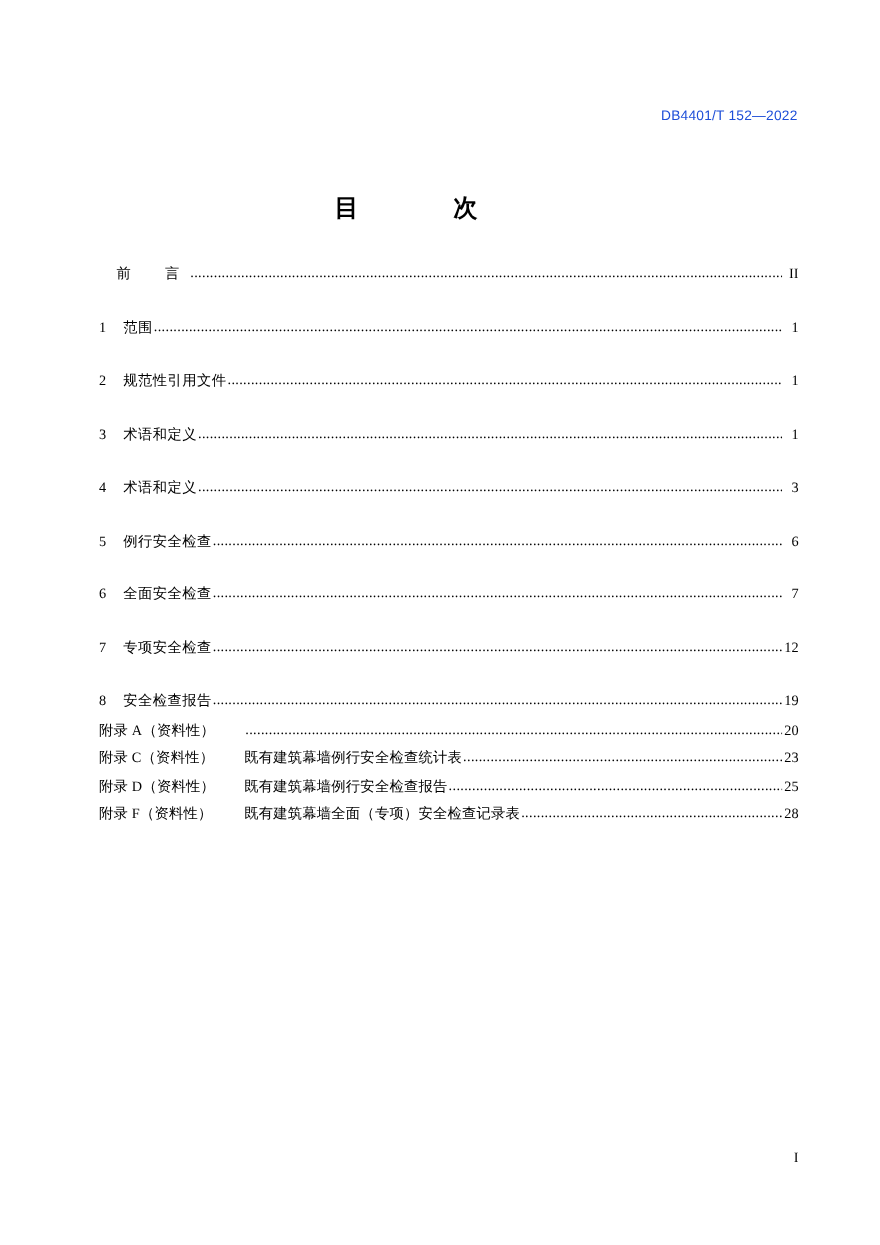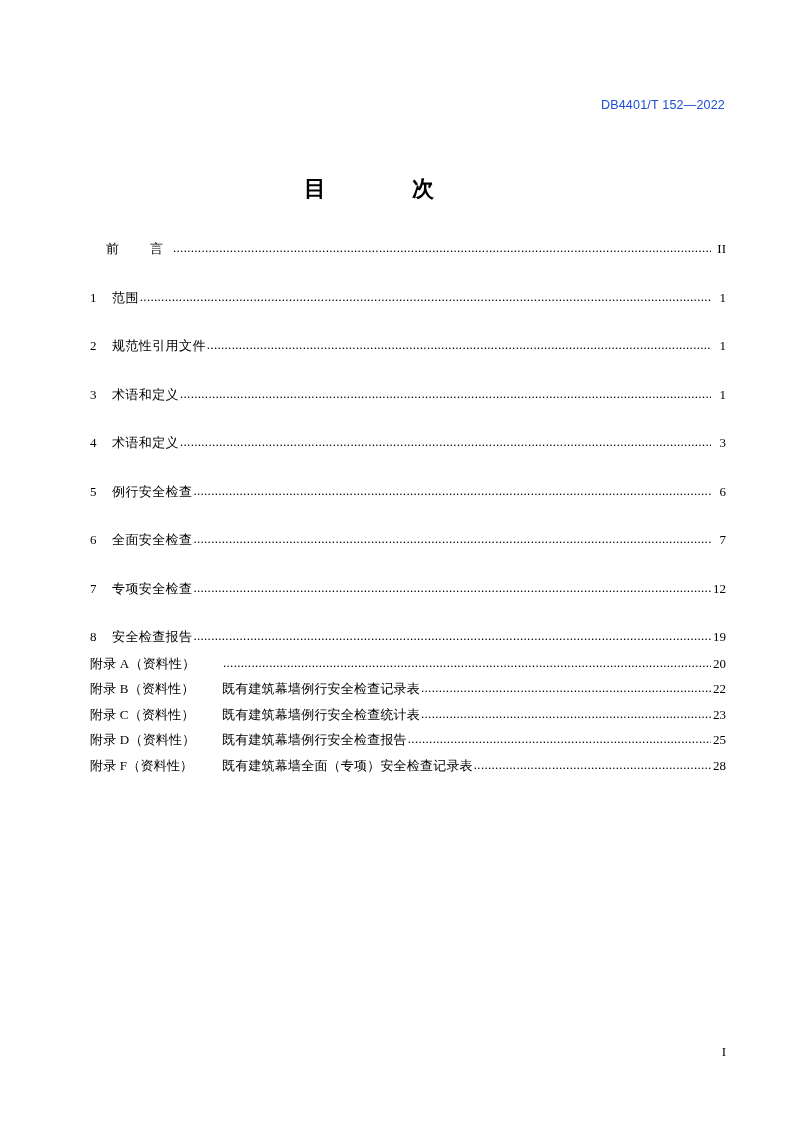--- a/index.html
+++ b/index.html
@@ -182,26 +182,20 @@
       <span class="dots"></span>
       <span class="pg">19</span>
     </div>
 
     <div class="toc-row">
       <span class="annex-id">附录 A（资料性）</span>
       <span class="dots"></span>
       <span class="pg">20</span>
     </div>
 
-    <div class="toc-row">
-      <span class="annex-id">附录 B（资料性）</span>
-      <span class="annex-title">既有建筑幕墙例行安全检查记录表</span>
-      <span class="dots"></span>
-      <span class="pg">22</span>
-    </div>
 
     <div class="toc-row">
       <span class="annex-id">附录 C（资料性）</span>
       <span class="annex-title">既有建筑幕墙例行安全检查统计表</span>
       <span class="dots"></span>
       <span class="pg">23</span>
     </div>
 
     <div class="toc-row">
       <span class="annex-id">附录 D（资料性）</span>

